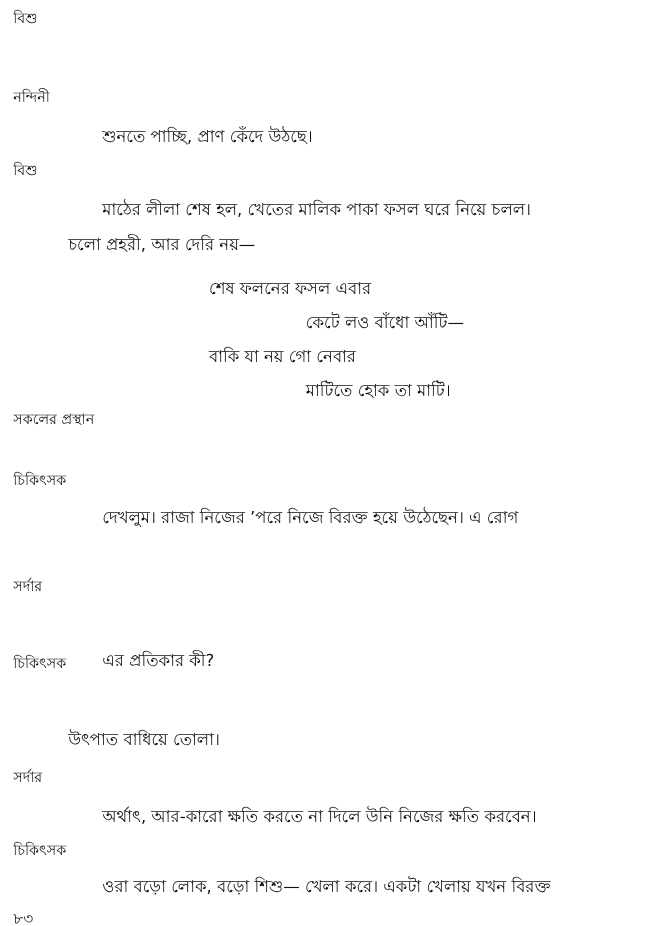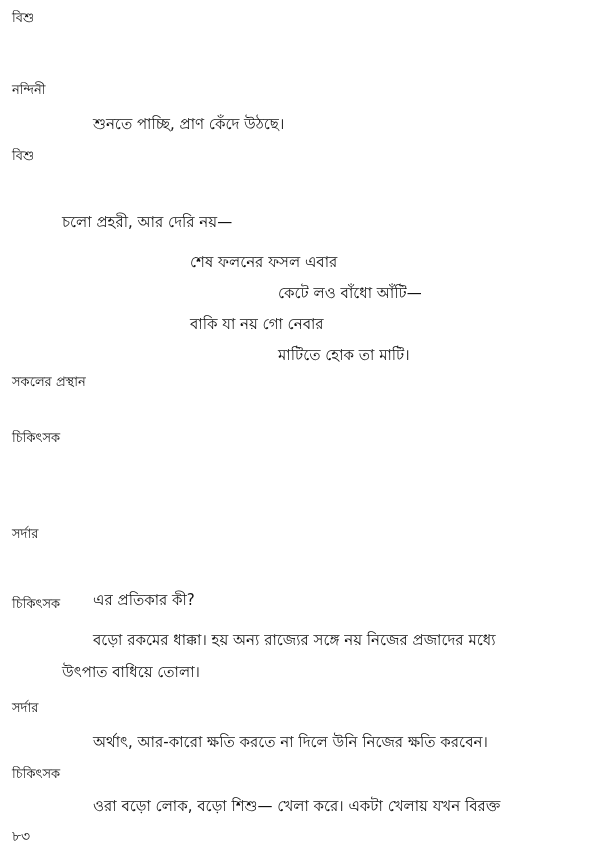--- a/index.html
+++ b/index.html
@@ -12,30 +12,31 @@
   .pagenum { font-size: 14px; }
 </style>
 </head>
 <body>
 
 <div class="page">
   <div class="line speaker center" style="top:8px">বিশু</div>
   <div class="line speaker center" style="top:80px">নন্দিনী</div>
   <div class="line" style="left:93px; top:114px">শুনতে পাচ্ছি, প্রাণ কেঁদে উঠছে।</div>
   <div class="line speaker center" style="top:146px">বিশু</div>
+  <div class="line" style="left:93px; top:180px">মাঠের লীলা শেষ হল, খেতের মালিক পাকা ফসল ঘরে নিয়ে চলল।</div>
   <div class="line" style="left:62px; top:212px">চলো প্রহরী, আর দেরি নয়—</div>
   <div class="line" style="left:190px; top:252px">শেষ ফলনের ফসল এবার</div>
   <div class="line" style="left:278px; top:283px">কেটে লও  বাঁধো আঁটি—</div>
   <div class="line" style="left:190px; top:314px">বাকি যা   নয় গো নেবার</div>
   <div class="line" style="left:278px; top:345px">মাটিতে    হোক তা মাটি।</div>
   <div class="line speaker center" style="top:372px">সকলের প্রস্থান</div>
   <div class="line speaker center" style="top:428px">চিকিৎসক</div>
+  <div class="line" style="left:93px; top:460px">দেখলুম। রাজা নিজের ’পরে নিজে বিরক্ত হয়ে উঠেছেন। এ রোগ</div>
   <div class="line speaker center" style="top:524px">সর্দার</div>
   <div class="line" style="left:93px; top:590px">এর প্রতিকার কী?</div>
   <div class="line speaker center" style="top:594px">চিকিৎসক</div>
-  <div class="line" style="left:93px; top:630px">বড়ো রকমের ধাক্কা। হয় অন্য রাজ্যের সঙ্গে নয় নিজের প্রজাদের মধ্যে</div>
   <div class="line" style="left:62px; top:662px">উৎপাত বাধিয়ে তোলা।</div>
   <div class="line speaker center" style="top:698px">সর্দার</div>
   <div class="line" style="left:93px; top:732px">অর্থাৎ, আর-কারো ক্ষতি করতে না দিলে উনি নিজের ক্ষতি করবেন।</div>
   <div class="line speaker center" style="top:764px">চিকিৎসক</div>
   <div class="line" style="left:93px; top:796px">ওরা বড়ো লোক, বড়ো শিশু— খেলা করে। একটা খেলায় যখন বিরক্ত</div>
   <div class="line pagenum center" style="top:826px">৮৩</div>
 </div>
 
 </body></html>

